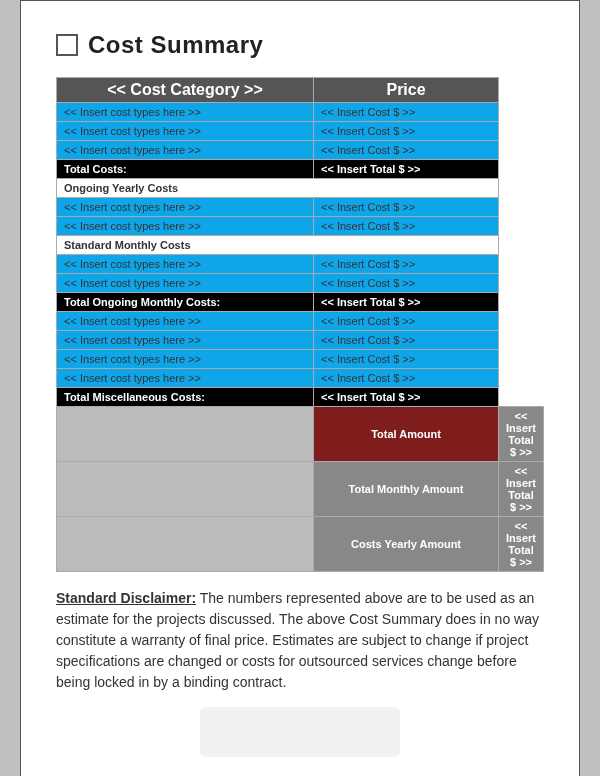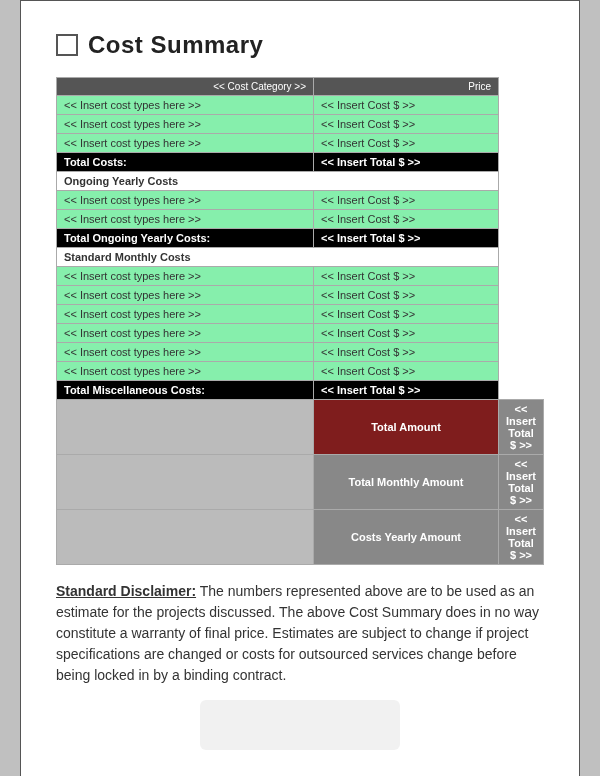--- a/index.html
+++ b/index.html
@@ -44,27 +44,26 @@
       margin-bottom: 16px;
     }
     .cost-table td, .cost-table th {
       border: 1px solid #aaa;
       padding: 3px 7px;
     }
     
     .row-header th {
       background: #555;
       color: #fff;
-      font-weight: normal;
-      font-size: 10px;
-      text-align: right;
+      font-weight: bold;
+      font-size: 16px;
     }
     
     .row-light td {
-      background: #86efac;
+      background: #0ea5e9;
       color: #333;
     }
     
     .row-total td {
       background: #000000;
       color: #fff;
       font-weight: bold;
     }
     
     .row-section td {
@@ -160,34 +159,34 @@
           <td colspan="2">Ongoing Yearly Costs</td>
         </tr>
         <tr class="row-light">
           <td>&lt;&lt; Insert cost types here &gt;&gt;</td>
           <td>&lt;&lt; Insert Cost $ &gt;&gt;</td>
         </tr>
         <tr class="row-light">
           <td>&lt;&lt; Insert cost types here &gt;&gt;</td>
           <td>&lt;&lt; Insert Cost $ &gt;&gt;</td>
         </tr>
-        <tr class="row-total">
-          <td>Total Ongoing Yearly Costs:</td>
-          <td>&lt;&lt; Insert Total $ &gt;&gt;</td>
-        </tr>
         <tr class="row-section">
           <td colspan="2">Standard Monthly Costs</td>
         </tr>
         <tr class="row-light">
           <td>&lt;&lt; Insert cost types here &gt;&gt;</td>
           <td>&lt;&lt; Insert Cost $ &gt;&gt;</td>
         </tr>
         <tr class="row-light">
           <td>&lt;&lt; Insert cost types here &gt;&gt;</td>
           <td>&lt;&lt; Insert Cost $ &gt;&gt;</td>
+        </tr>
+        <tr class="row-total">
+          <td>Total Ongoing Monthly Costs:</td>
+          <td>&lt;&lt; Insert Total $ &gt;&gt;</td>
         </tr>
         <tr class="row-light">
           <td>&lt;&lt; Insert cost types here &gt;&gt;</td>
           <td>&lt;&lt; Insert Cost $ &gt;&gt;</td>
         </tr>
         <tr class="row-light">
           <td>&lt;&lt; Insert cost types here &gt;&gt;</td>
           <td>&lt;&lt; Insert Cost $ &gt;&gt;</td>
         </tr>
         <tr class="row-light">

